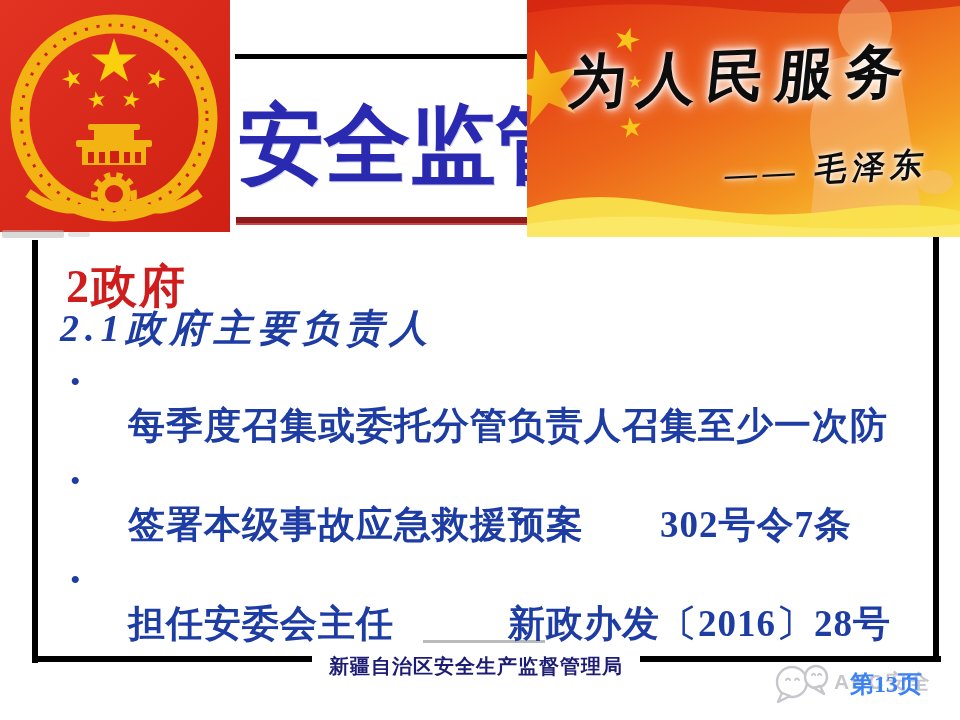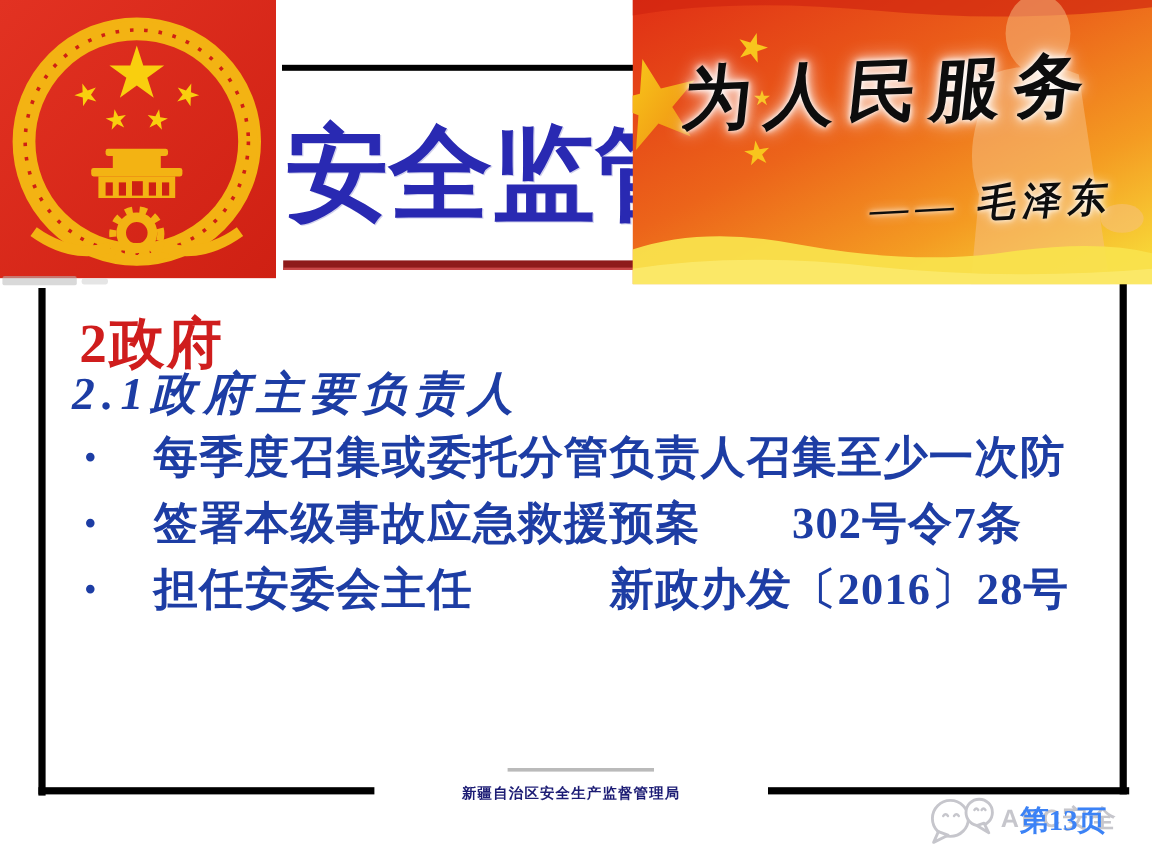--- a/index.html
+++ b/index.html
@@ -36,27 +36,27 @@
 
   
   .heading-red{position:absolute;left:66px;top:256px;font-size:46px;font-weight:bold;color:#cf1d1d;
                letter-spacing:2px;white-space:pre;z-index:2;}
   .heading-blue{position:absolute;left:60px;top:303px;font-size:38px;font-weight:bold;color:#1d3da4;
                 letter-spacing:6px;white-space:pre;z-index:2;font-style:italic;}
   .bullets{position:absolute;left:70px;top:360px;width:860px;z-index:2;}
   .bullet-row{display:flex;align-items:flex-start;margin-bottom:11px;}
   .bullet-marker{width:58px;font-size:30px;color:#1d3da4;line-height:44px;flex:0 0 58px;}
   .bullet-text{font-size:37px;font-weight:bold;color:#1d3da4;letter-spacing:1px;line-height:44px;}
-  .bullet-text .bline{white-space:pre;}
+  .bullet-text .bline{white-space:pre;margin-top:44px;}
   .bullet-row.b2{margin-top:3px;}
   .bullet-row.b3{margin-top:10px;}
 
   
   .footer-text{position:absolute;left:312px;top:653px;width:328px;text-align:center;
-               font-family:"Liberation Sans","DejaVu Sans",sans-serif;font-size:12px;font-weight:bold;
+               font-family:"Liberation Sans","DejaVu Sans",sans-serif;font-size:20px;font-weight:bold;
                color:#1c1c74;letter-spacing:1px;z-index:3;white-space:nowrap;}
 
   
   .watermark{position:absolute;left:772px;top:660px;width:185px;height:52px;z-index:2;}
   .watermark-text{position:absolute;left:62px;top:8px;font-family:"Liberation Sans","DejaVu Sans",sans-serif;
                   font-size:21px;font-weight:bold;color:#c6c6cc;letter-spacing:2px;white-space:nowrap;}
   .page-number{position:absolute;left:850px;top:668px;font-size:24px;font-weight:bold;
                color:#3b82f6;z-index:5;white-space:nowrap;}
 </style>
 </head>

